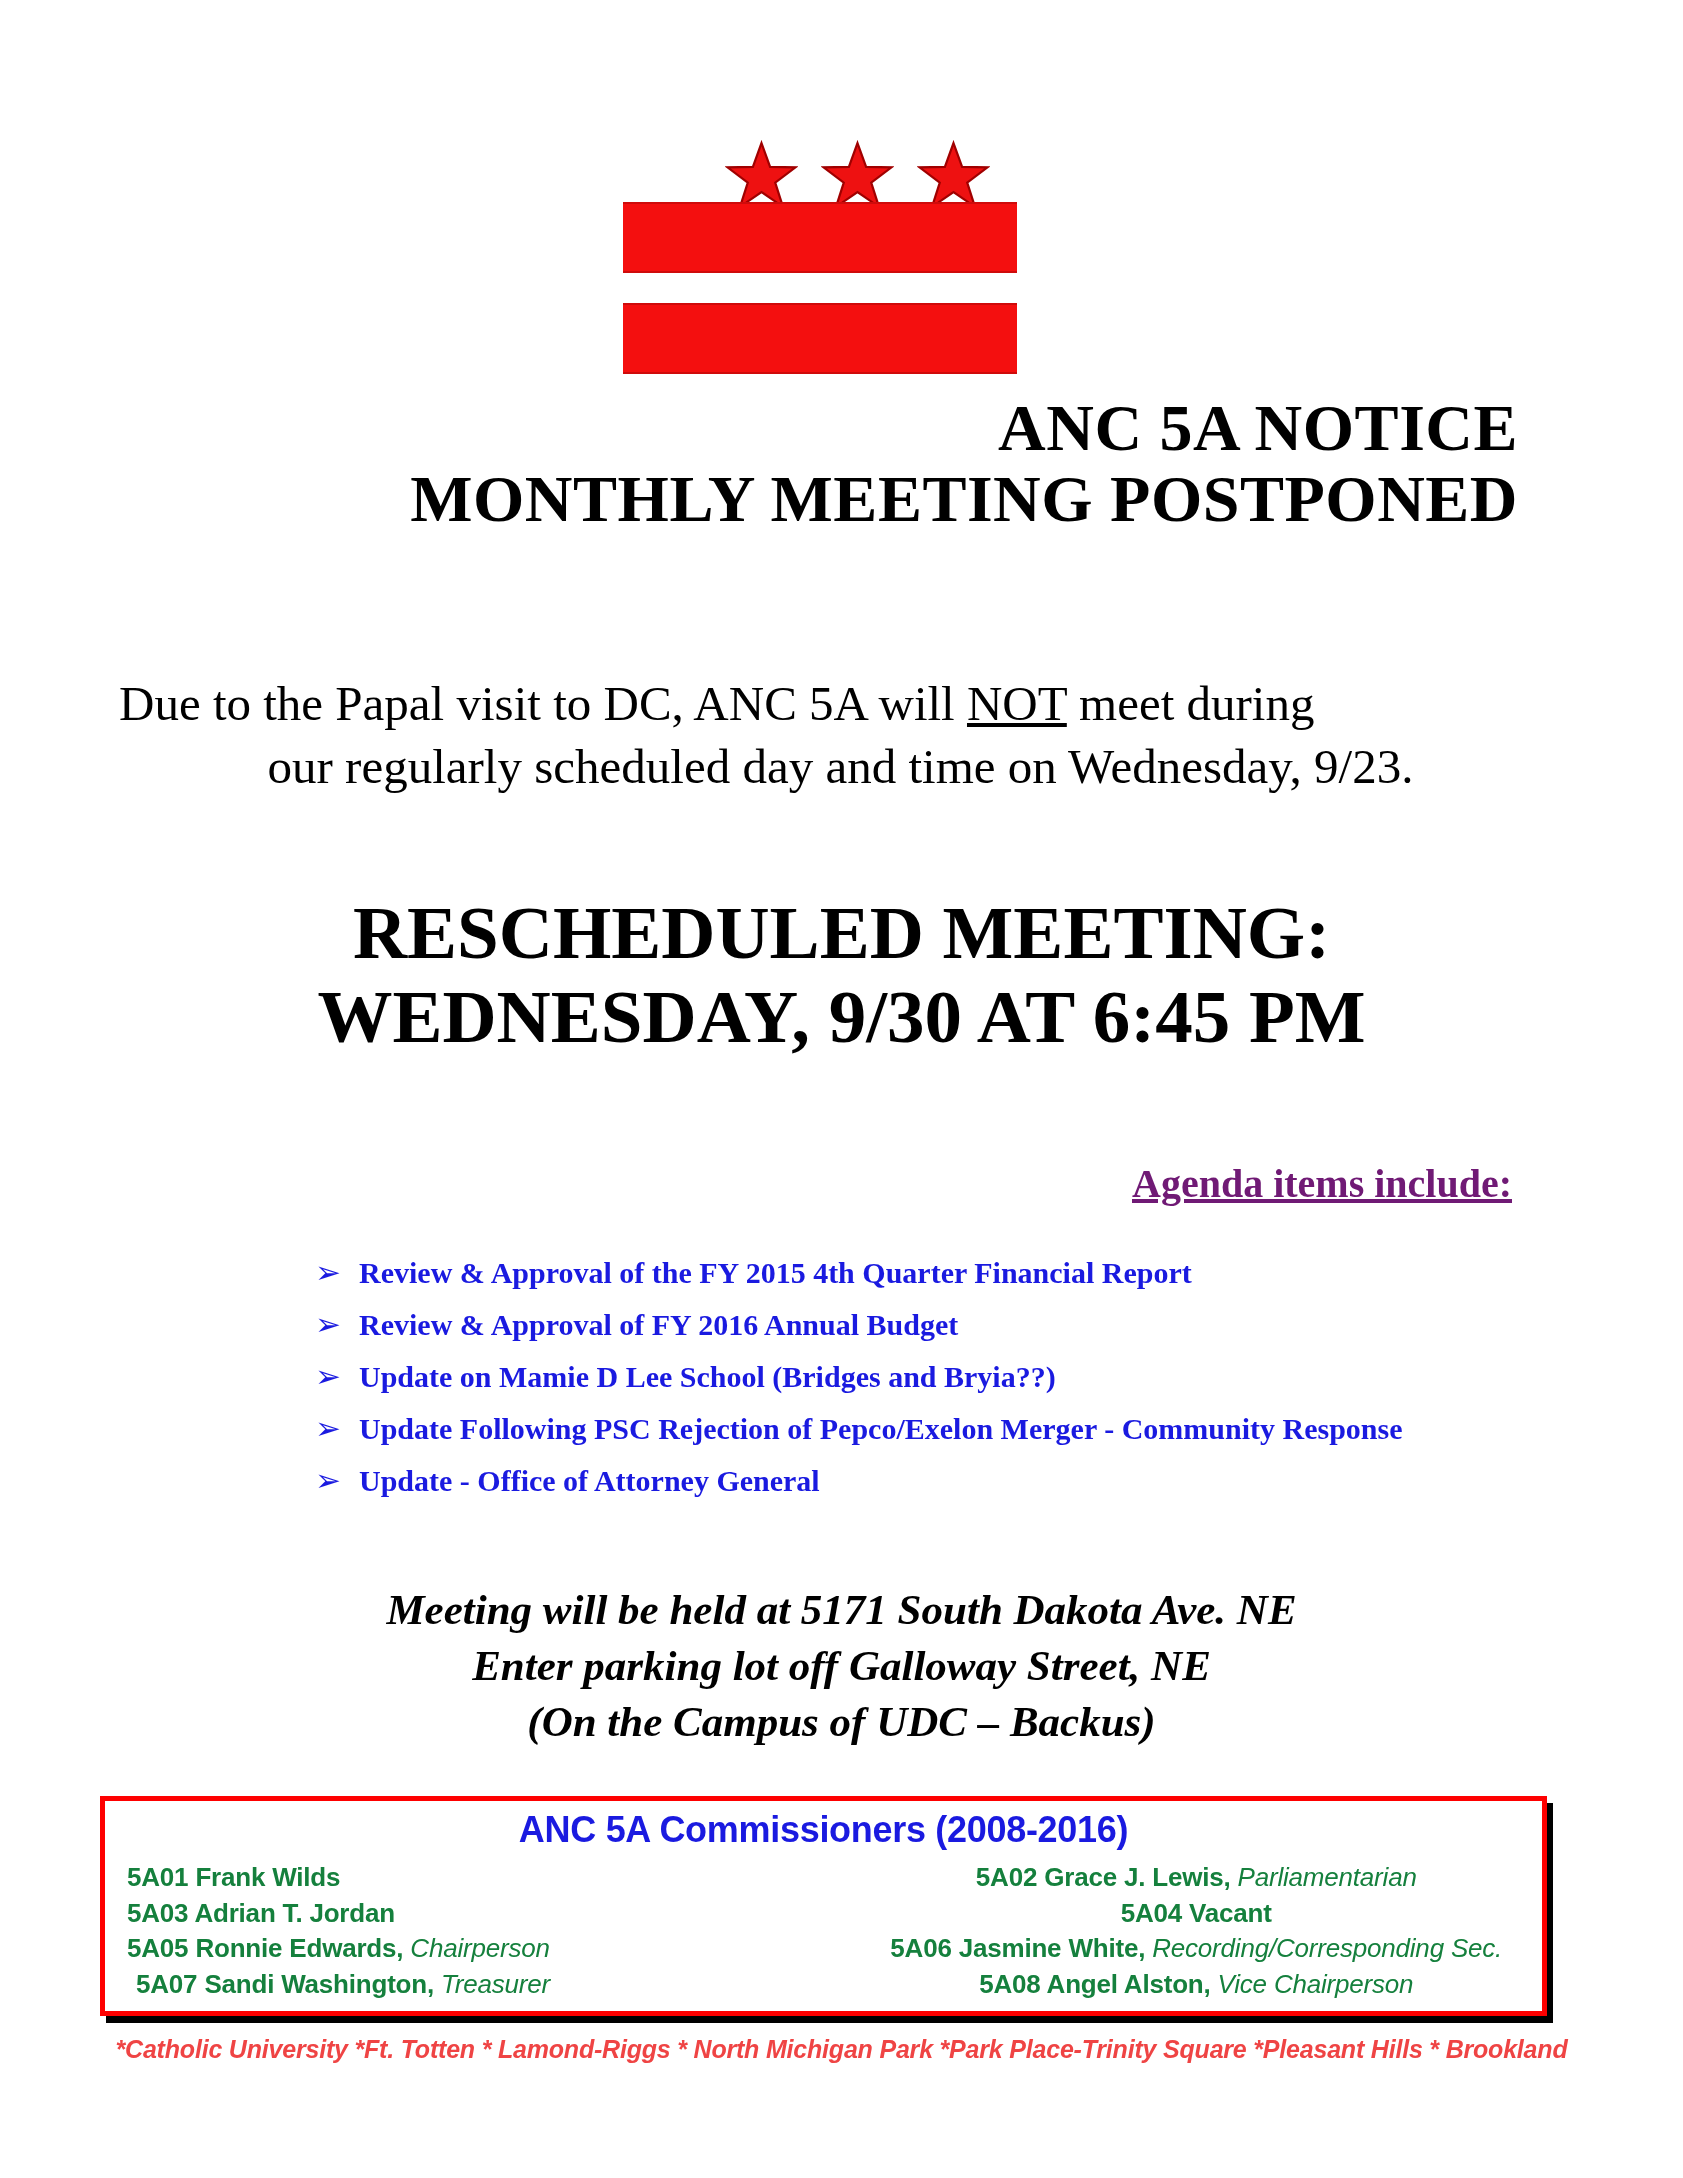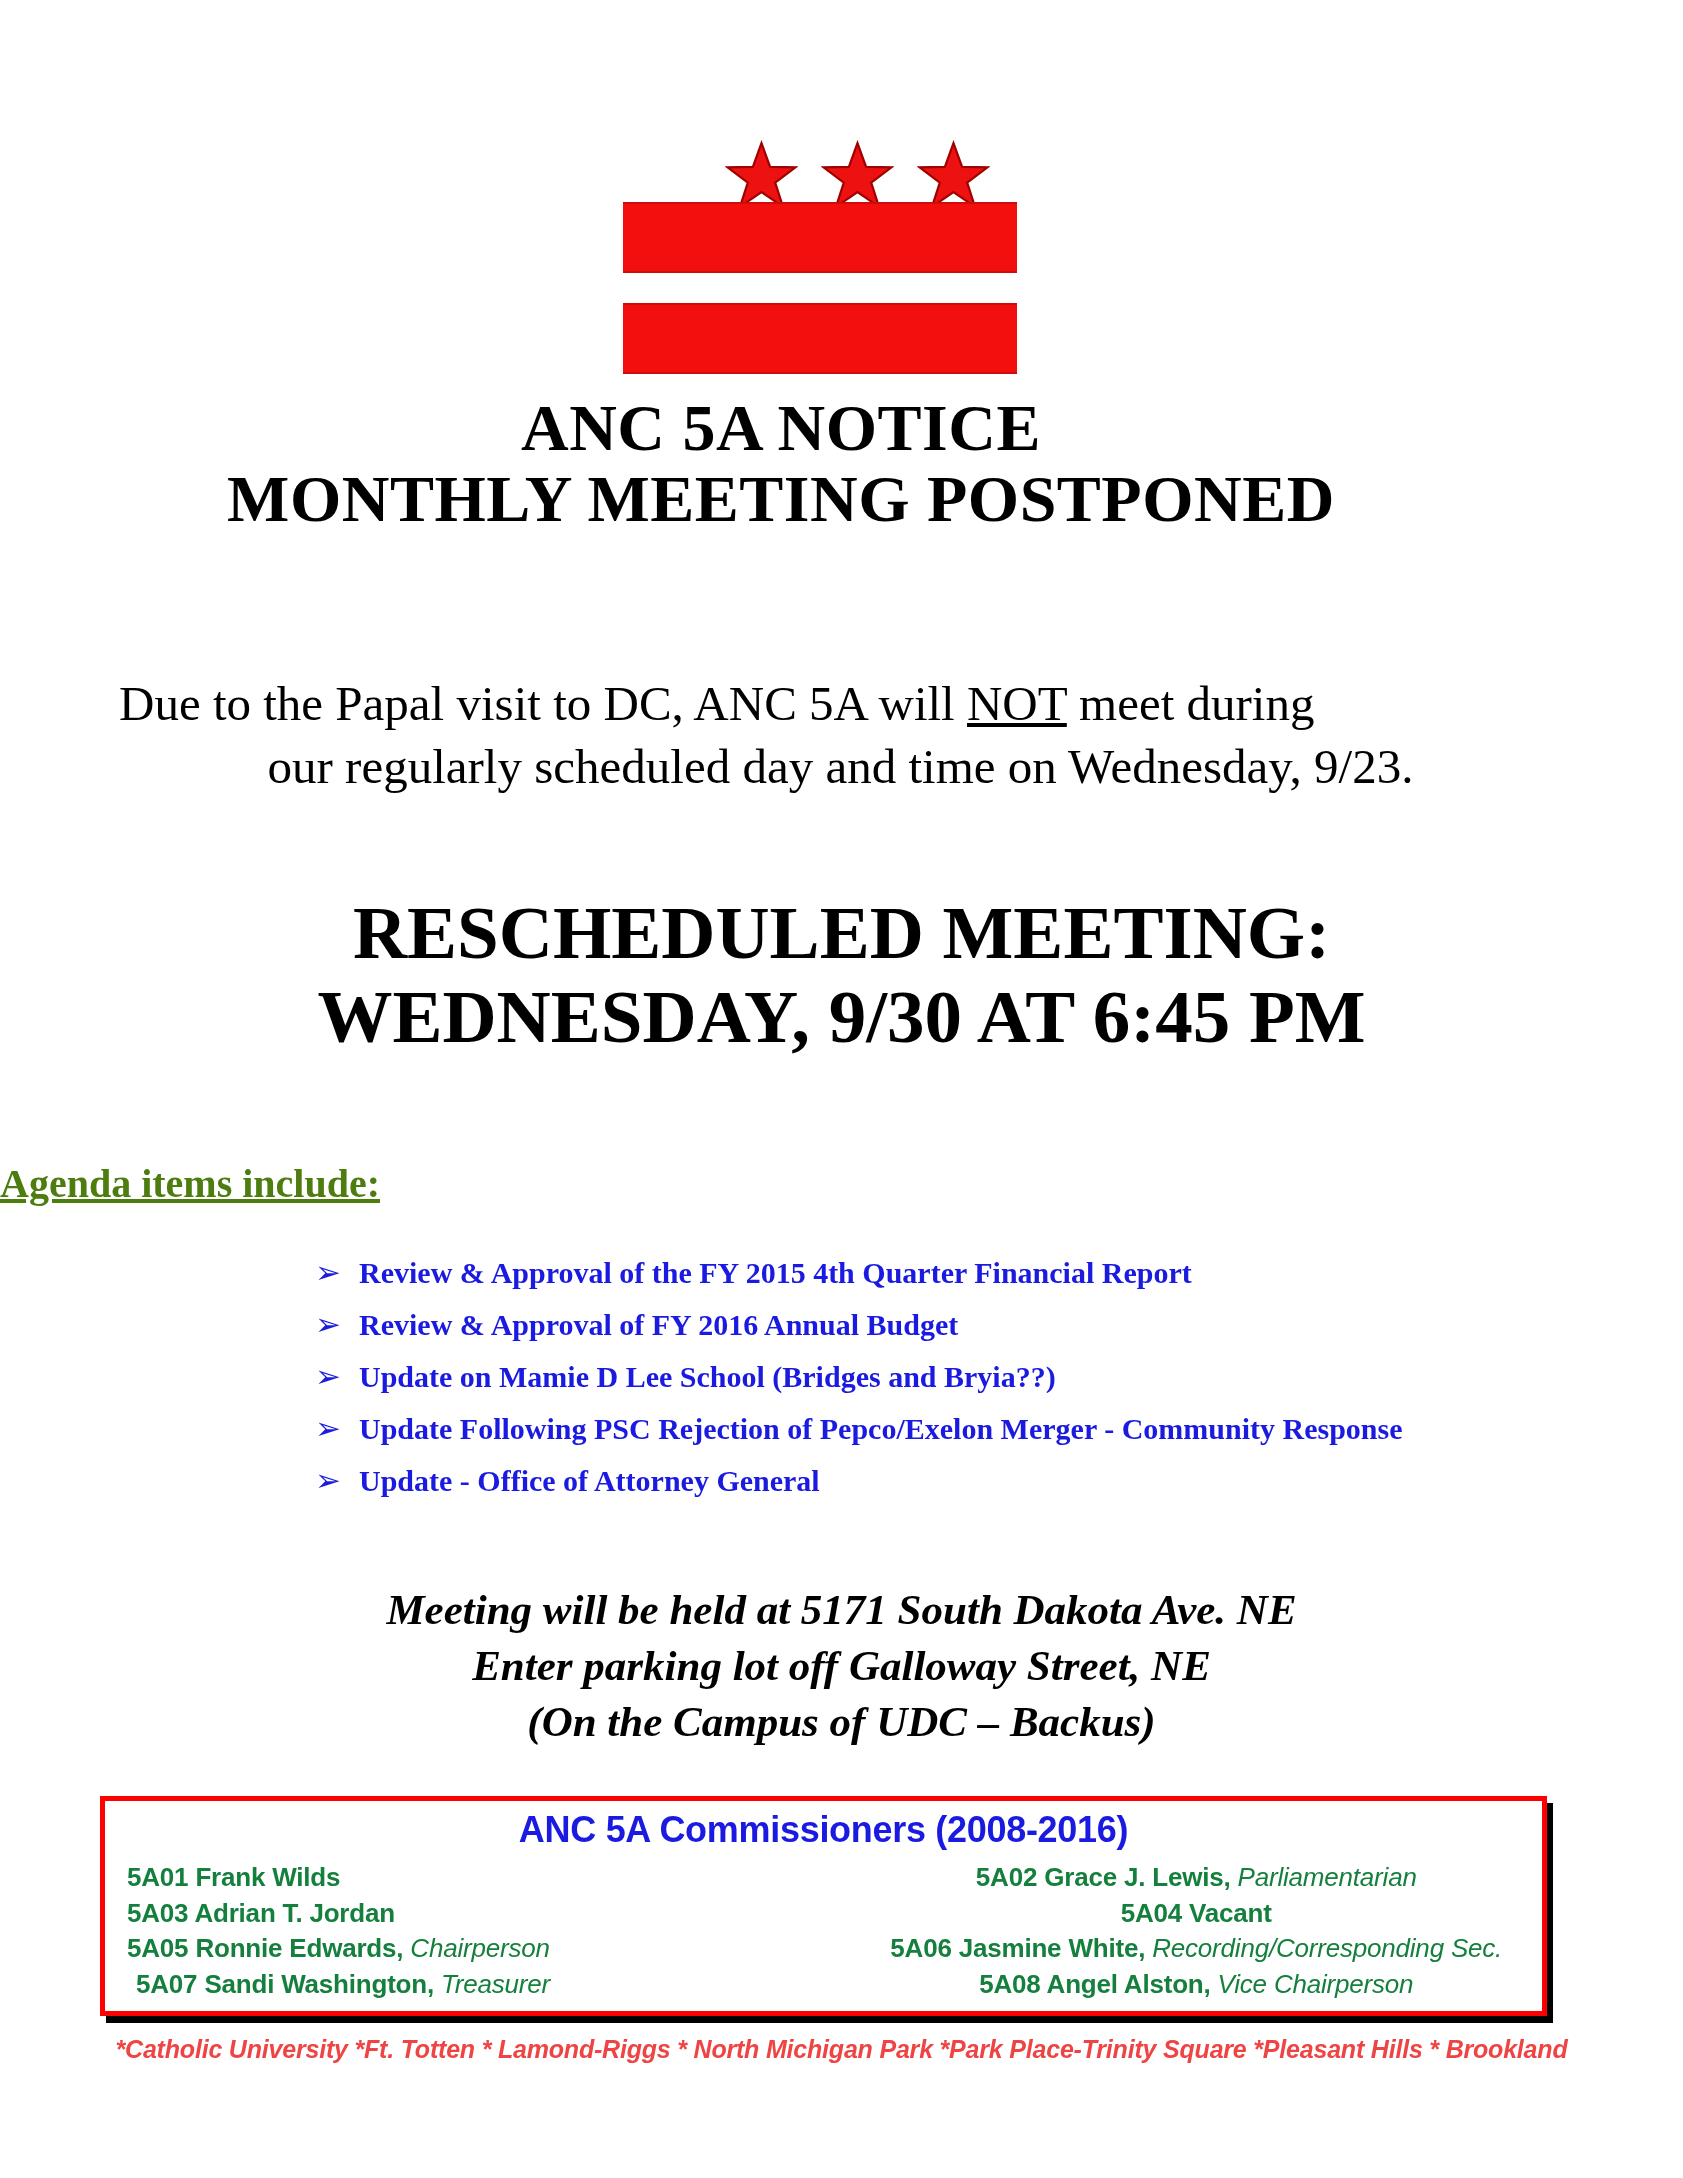--- a/index.html
+++ b/index.html
@@ -66,26 +66,25 @@
   }
   .bar1 { top: 119px; height: 67px; }
   .bar2 { top: 220px; height: 67px; }
 
   
   .h-notice {
     position: absolute;
     left: 0;
     top: 392px;
     width: 1518px;
-    text-align: center;
+    text-align: right;
     font-size: 66px;
     font-weight: bold;
     line-height: 1.08;
     letter-spacing: 0.5px;
-    padding-left: 22px;
   }
   .h-notice .l2 { display: block; }
 
   .para {
     position: absolute;
     left: 119px;
     top: 673px;
     width: 1443px;
     font-size: 49px;
     line-height: 1.28;
@@ -105,24 +104,24 @@
     font-weight: bold;
     line-height: 1.12;
   }
   .h-resched span { display: block; }
 
   .agenda-title {
     position: absolute;
     left: 0;
     top: 1160px;
     width: 1512px;
-    text-align: left;
+    text-align: right;
     font-size: 40px;
     font-weight: bold;
-    color: #4d7c0f;
+    color: #701a75;
     text-decoration: underline;
   }
 
   .agenda-list {
     position: absolute;
     left: 315px;
     top: 1257px;
     width: 1238px;
   }
   .agenda-item {

